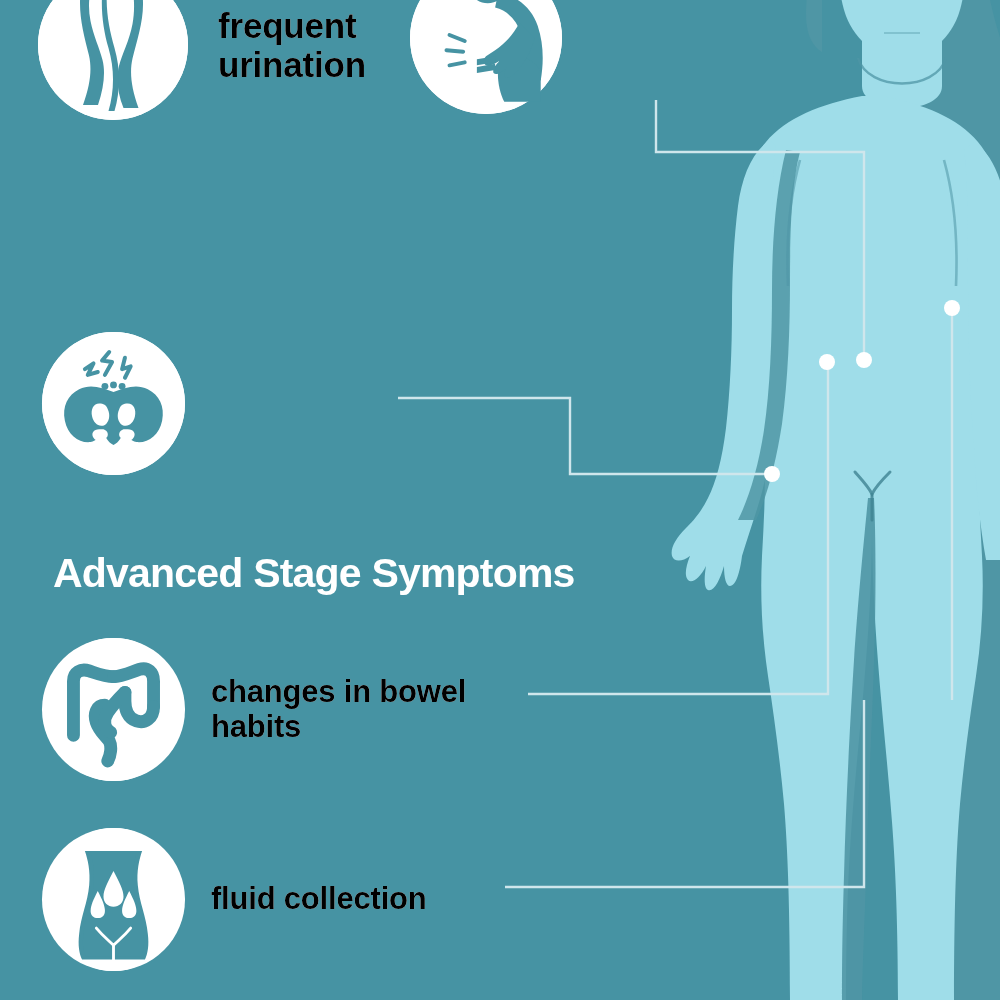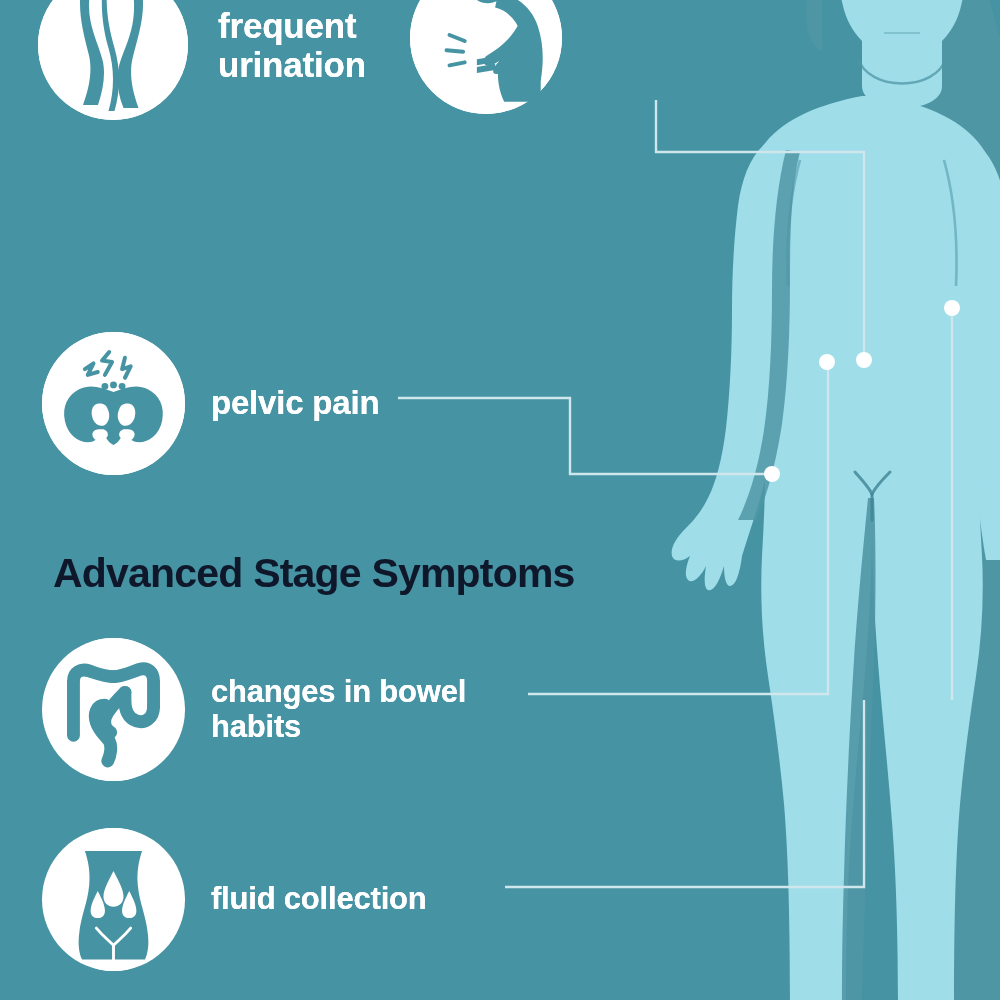--- a/index.html
+++ b/index.html
@@ -39,31 +39,31 @@
   .icon-badge {
     position: relative;
     flex: 0 0 auto;
     background: #ffffff;
     border-radius: 50%;
     display: flex;
     align-items: center;
     justify-content: center;
   }
   .label {
-    color: #ffffff;
+    color: #000000;
     font-weight: bold;
     letter-spacing: -0.2px;
     line-height: 1.12;
     white-space: pre-line;
     text-shadow: 0 0 0 #fff;
   }
 
   .section-title {
     position: absolute;
-    color: #0f172a;
+    color: #ffffff;
     font-weight: bold;
     font-size: 41px;
     letter-spacing: -0.8px;
     white-space: nowrap;
   }
 
   
   .r1 { left: 38px;  top: -30px;  }
   .r1 .icon-badge { width: 150px; height: 150px; }
   .r1 .label { font-size: 35px; margin-left: 30px; }
@@ -317,21 +317,20 @@
                    C53,72 54,69 57,68 Z"></path>
         </g>
 
         <g stroke="#4693a3" stroke-width="2.8" fill="none" stroke-linecap="round" stroke-linejoin="round">
           <polyline points="30,26 36,22 32,30 39,28"></polyline>
           <polyline points="47,14 42,20 49,21 44,30"></polyline>
           <polyline points="58,18 56,26 62,24 58,32"></polyline>
         </g>
       </svg>
     </div>
-    <div class="label">pelvic pain</div>
   </div>
 
   <div class="section-title" style="left:53px; top:550px;">Advanced Stage Symptoms</div>
 
   <div class="row r5">
     <div class="icon-badge">
       <svg class="icon-svg" viewBox="0 0 100 100" width="143" height="143">
         <ellipse cx="50" cy="50" rx="48" ry="50" fill="#ffffff"></ellipse>
         <g fill="none" stroke="#4693a3" stroke-width="9" stroke-linecap="round" stroke-linejoin="round">
 

